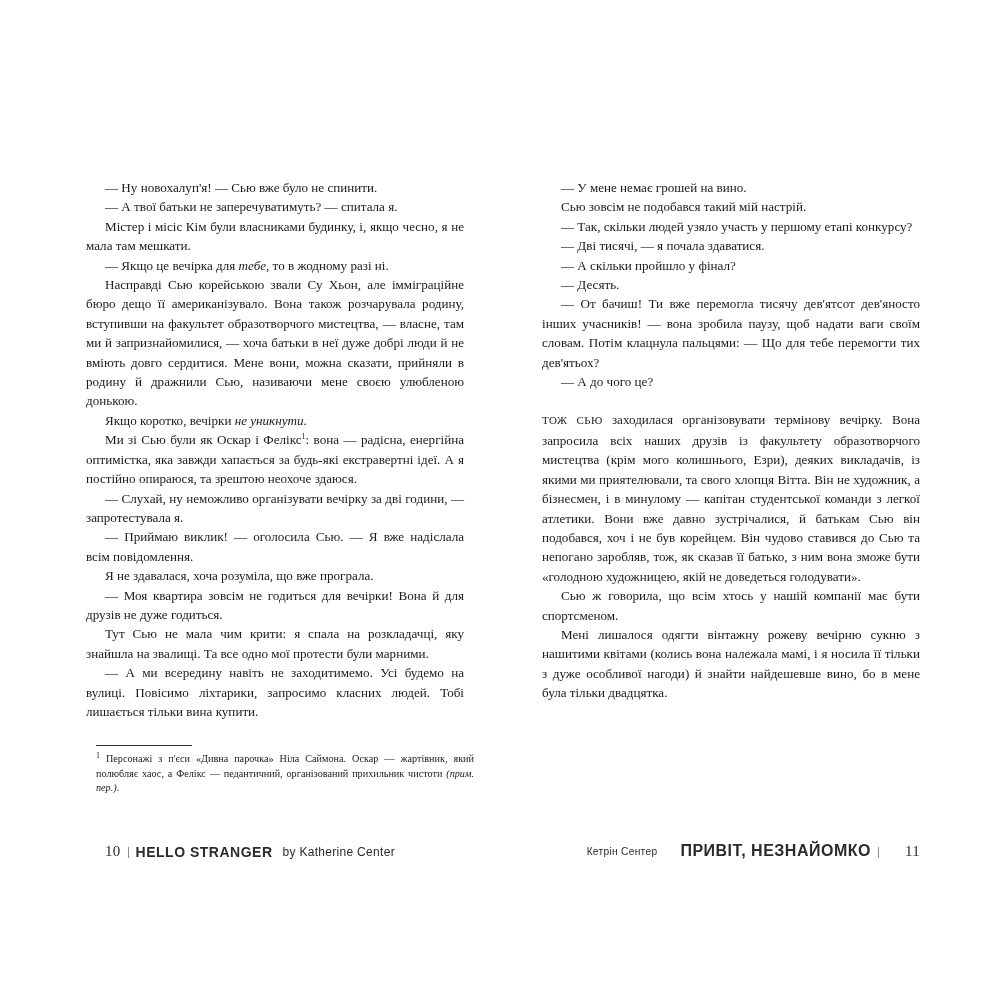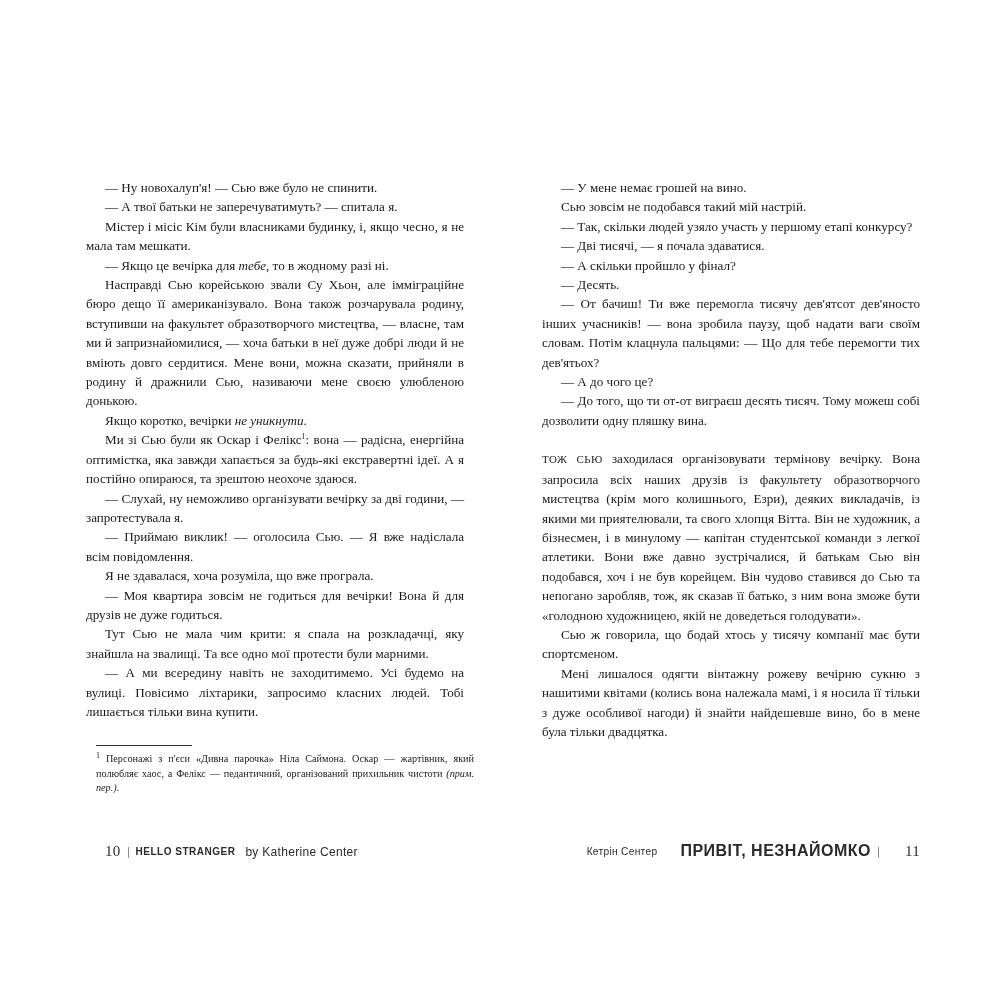--- a/index.html
+++ b/index.html
@@ -107,21 +107,21 @@
     width: 1px;
     height: 11px;
     background: #8d8d8d;
     margin: 0 7px;
     position: relative;
     top: 1px;
   }
   .book-title {
     font-family: "Liberation Sans", sans-serif;
     font-weight: bold;
-    font-size: 10px;
+    font-size: 14px;
     letter-spacing: 0.5px;
   }
   .book-by {
     font-family: Liberation Sans, sans-serif;
     font-size: 12px;
     font-weight: normal;
     margin-left: 10px;
   }
   .author-ua {
     font-family: "Liberation Sans", sans-serif;
@@ -173,23 +173,22 @@
   <div class="page right">
     <div class="col">
       <p class="para dlg">— У мене немає грошей на вино.</p>
       <p class="para">Сью зовсім не подобався такий мій настрій.</p>
       <p class="para dlg">— Так, скільки людей узяло участь у першому етапі конкурсу?</p>
       <p class="para dlg">— Дві тисячі, — я почала здаватися.</p>
       <p class="para dlg">— А скільки пройшло у фінал?</p>
       <p class="para dlg">— Десять.</p>
       <p class="para dlg">— От бачиш! Ти вже перемогла тисячу дев'ятсот дев'яносто інших учасників! — вона зробила паузу, щоб надати ваги своїм словам. Потім клацнула пальцями: — Що для тебе перемогти тих дев'ятьох?</p>
       <p class="para dlg">— А до чого це?</p>
-      <p class="para dlg">— До того, що ти от-от виграєш десять тисяч. Тому можеш собі дозволити одну пляшку вина.</p>
       <p class="para nodent" style="margin-top:19px"><span class="lead-caps">ТОЖ СЬЮ</span> заходилася організовувати термінову вечірку. Вона запросила всіх наших друзів із факультету образотворчого мистецтва (крім мого колишнього, Езри), деяких викладачів, із якими ми приятелювали, та свого хлопця Вітта. Він не художник, а бізнесмен, і в минулому — капітан студентської команди з легкої атлетики. Вони вже давно зустрічалися, й батькам Сью він подобався, хоч і не був корейцем. Він чудово ставився до Сью та непогано заробляв, тож, як сказав її батько, з ним вона зможе бути «голодною художницею, якій не доведеться голодувати».</p>
-      <p class="para">Сью ж говорила, що бодай хтось у тисячу компанії має бути спортсменом.</p>
+      <p class="para">Сью ж говорила, що всім хтось у нашій компанії має бути спортсменом.</p>
       <p class="para">Мені лишалося одягти вінтажну рожеву вечірню сукню з нашитими квітами (колись вона належала мамі, і я носила її тільки з дуже особливої нагоди) й знайти найдешевше вино, бо в мене була тільки двадцятка.</p>
     </div>
 
     <div class="footer right-foot">
       <span class="author-ua">Кетрін Сентер</span>
       <span class="title-ua">ПРИВІТ, НЕЗНАЙОМКО</span>
       <span class="divider"></span>
       <span class="pagenum">11</span>
     </div>
   </div>

